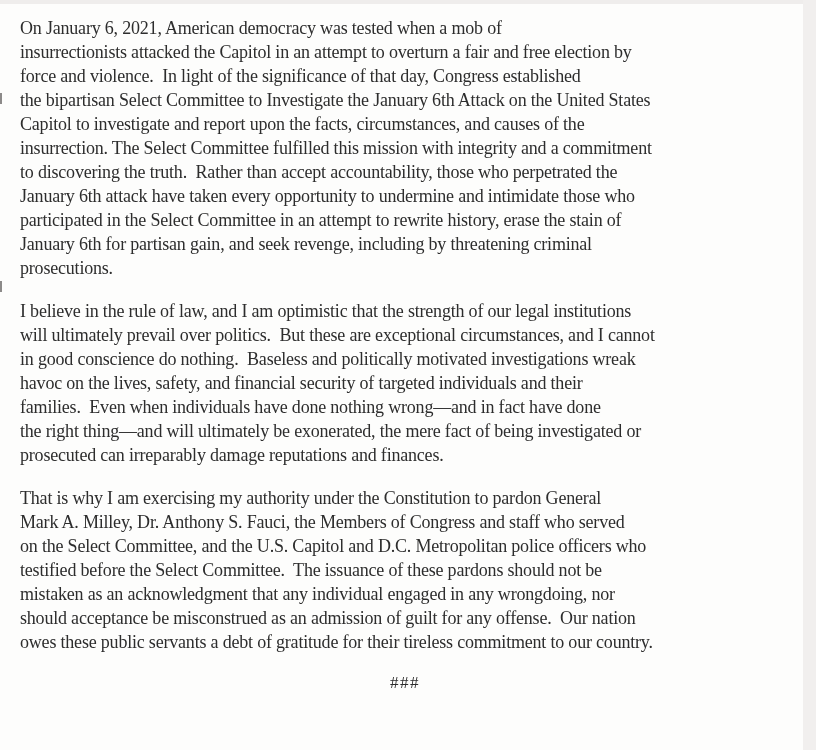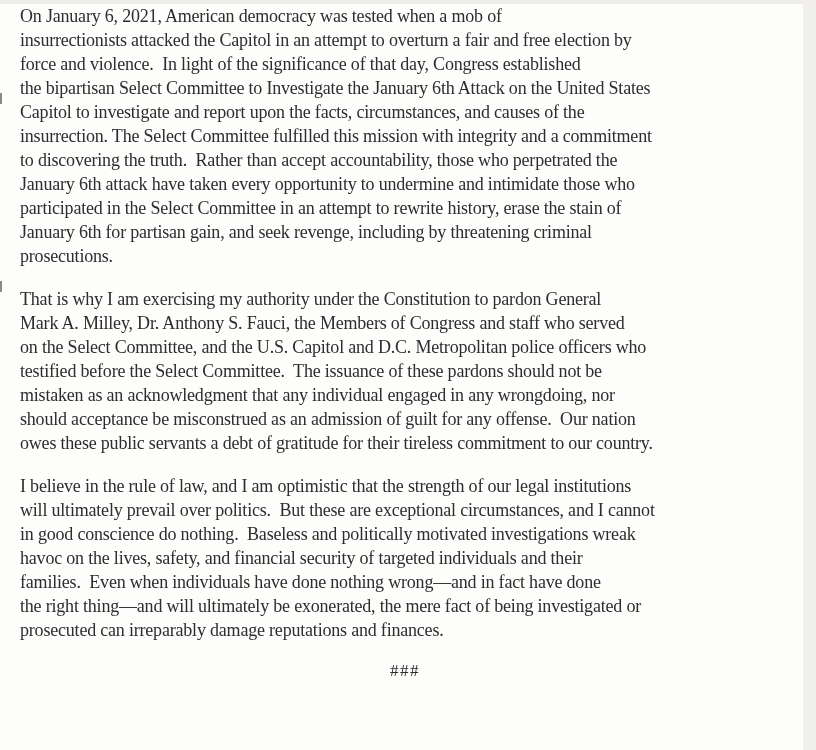--- a/index.html
+++ b/index.html
@@ -40,21 +40,21 @@
     opacity: 0.8;
   }
   .speck-1 { top: 93px; }
   .speck-2 { top: 281px; }
 
   .content {
     position: absolute;
     left: 0; top: 0;
     width: 816px;
     box-sizing: border-box;
-    padding: 4px 18px 0 20px;
+    padding: 16px 18px 0 20px;
   }
   .para {
     margin: 0 0 19px 0;
     font-size: 18px;
     line-height: 24px;
     letter-spacing: -0.2px;
     color: #2d2d2d;
     white-space: pre;        
   }
   .footer-mark {
@@ -80,29 +80,29 @@
 insurrectionists attacked the Capitol in an attempt to overturn a fair and free election by
 force and violence.  In light of the significance of that day, Congress established
 the bipartisan Select Committee to Investigate the January 6th Attack on the United States
 Capitol to investigate and report upon the facts, circumstances, and causes of the
 insurrection. The Select Committee fulfilled this mission with integrity and a commitment
 to discovering the truth.  Rather than accept accountability, those who perpetrated the
 January 6th attack have taken every opportunity to undermine and intimidate those who
 participated in the Select Committee in an attempt to rewrite history, erase the stain of
 January 6th for partisan gain, and seek revenge, including by threatening criminal
 prosecutions.</p>
+    <p class="para">I believe in the rule of law, and I am optimistic that the strength of our legal institutions
+will ultimately prevail over politics.  But these are exceptional circumstances, and I cannot
+in good conscience do nothing.  Baseless and politically motivated investigations wreak
+havoc on the lives, safety, and financial security of targeted individuals and their
+families.  Even when individuals have done nothing wrong—and in fact have done
+the right thing—and will ultimately be exonerated, the mere fact of being investigated or
+prosecuted can irreparably damage reputations and finances.</p>
     <p class="para">That is why I am exercising my authority under the Constitution to pardon General
 Mark A. Milley, Dr. Anthony S. Fauci, the Members of Congress and staff who served
 on the Select Committee, and the U.S. Capitol and D.C. Metropolitan police officers who
 testified before the Select Committee.  The issuance of these pardons should not be
 mistaken as an acknowledgment that any individual engaged in any wrongdoing, nor
 should acceptance be misconstrued as an admission of guilt for any offense.  Our nation
 owes these public servants a debt of gratitude for their tireless commitment to our country.</p>
-    <p class="para">I believe in the rule of law, and I am optimistic that the strength of our legal institutions
-will ultimately prevail over politics.  But these are exceptional circumstances, and I cannot
-in good conscience do nothing.  Baseless and politically motivated investigations wreak
-havoc on the lives, safety, and financial security of targeted individuals and their
-families.  Even when individuals have done nothing wrong—and in fact have done
-the right thing—and will ultimately be exonerated, the mere fact of being investigated or
-prosecuted can irreparably damage reputations and finances.</p>
     <div class="footer-mark">###</div>
   </div>
 </div>
 
 </body></html>

